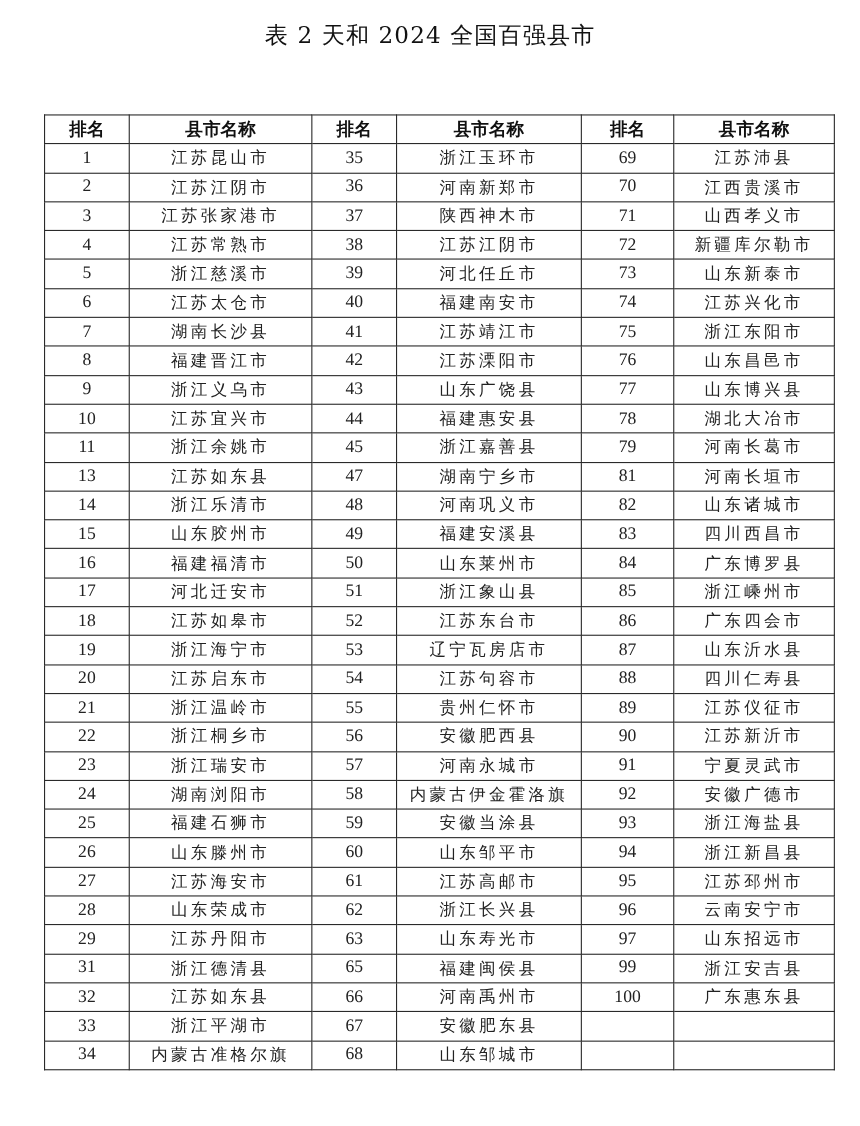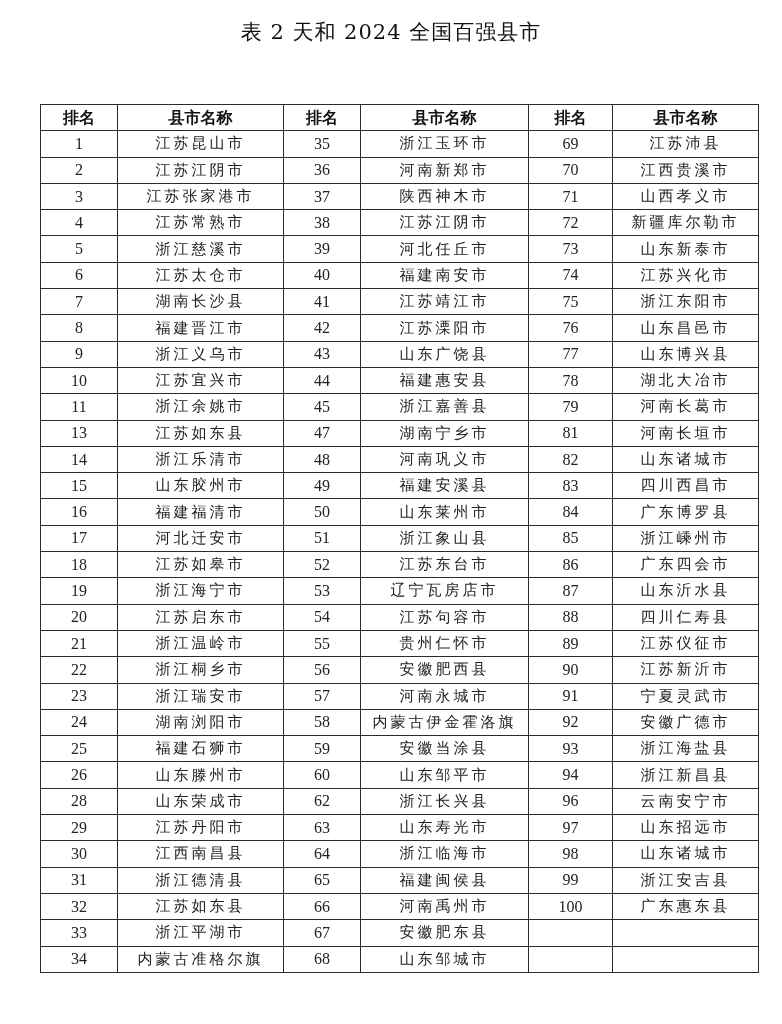--- a/index.html
+++ b/index.html
@@ -289,44 +289,44 @@
       </tr>
       <tr>
         <td class="rank">26</td>
         <td class="name">山东滕州市</td>
         <td class="rank">60</td>
         <td class="name">山东邹平市</td>
         <td class="rank">94</td>
         <td class="name">浙江新昌县</td>
       </tr>
       <tr>
+        <td class="rank">27</td>
+        <td class="name">江苏海安市</td>
+        <td class="rank">61</td>
+        <td class="name">江苏高邮市</td>
+        <td class="rank">95</td>
+        <td class="name">江苏邳州市</td>
+      </tr>
+      <tr>
         <td class="rank">28</td>
         <td class="name">山东荣成市</td>
         <td class="rank">62</td>
         <td class="name">浙江长兴县</td>
         <td class="rank">96</td>
         <td class="name">云南安宁市</td>
       </tr>
       <tr>
         <td class="rank">29</td>
         <td class="name">江苏丹阳市</td>
         <td class="rank">63</td>
         <td class="name">山东寿光市</td>
         <td class="rank">97</td>
         <td class="name">山东招远市</td>
       </tr>
       <tr>
-        <td class="rank">30</td>
-        <td class="name">江西南昌县</td>
-        <td class="rank">64</td>
-        <td class="name">浙江临海市</td>
-        <td class="rank">98</td>
-        <td class="name">山东诸城市</td>
-      </tr>
-      <tr>
         <td class="rank">31</td>
         <td class="name">浙江德清县</td>
         <td class="rank">65</td>
         <td class="name">福建闽侯县</td>
         <td class="rank">99</td>
         <td class="name">浙江安吉县</td>
       </tr>
       <tr>
         <td class="rank">32</td>
         <td class="name">江苏如东县</td>

